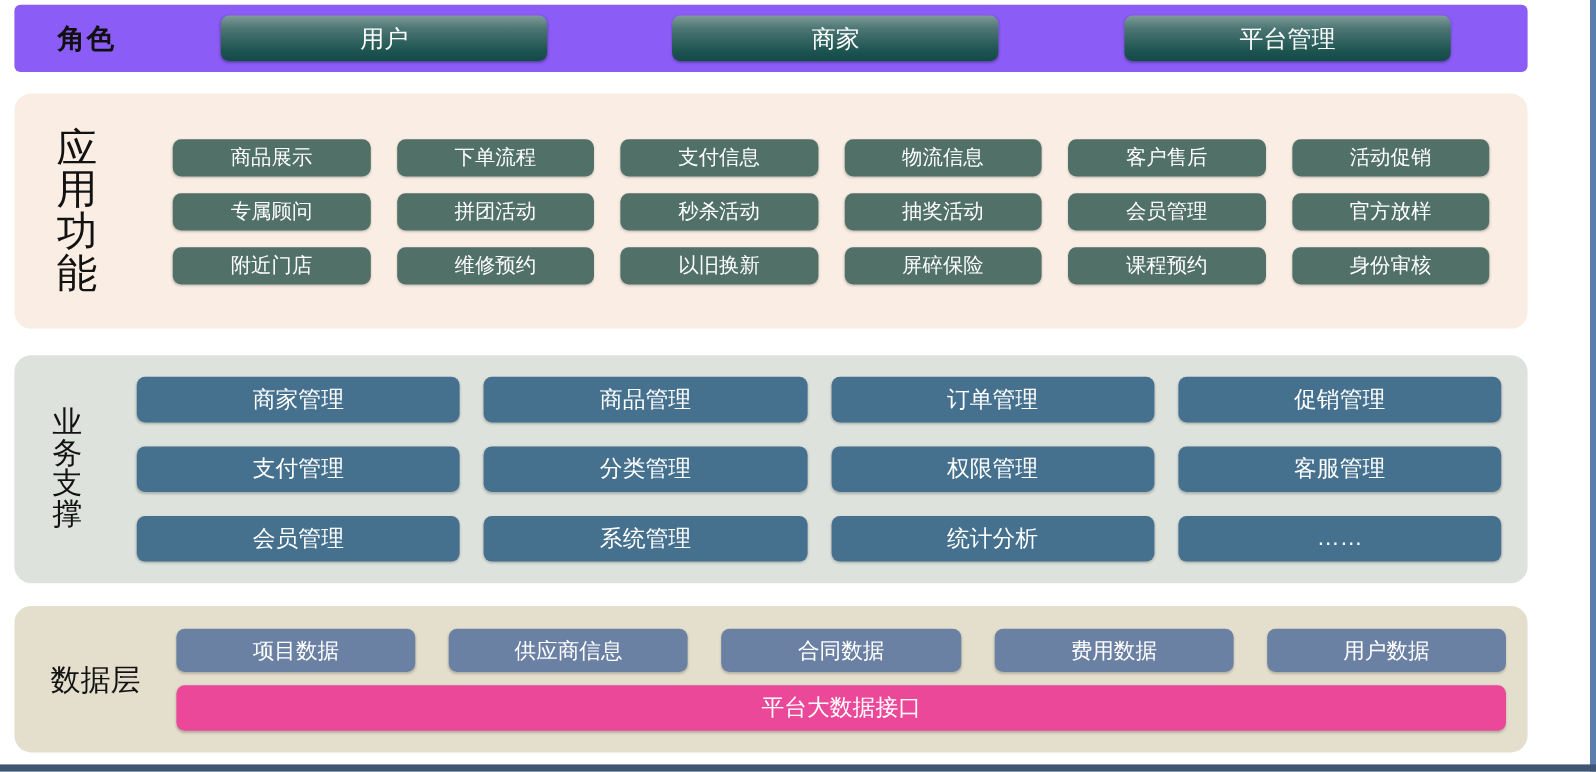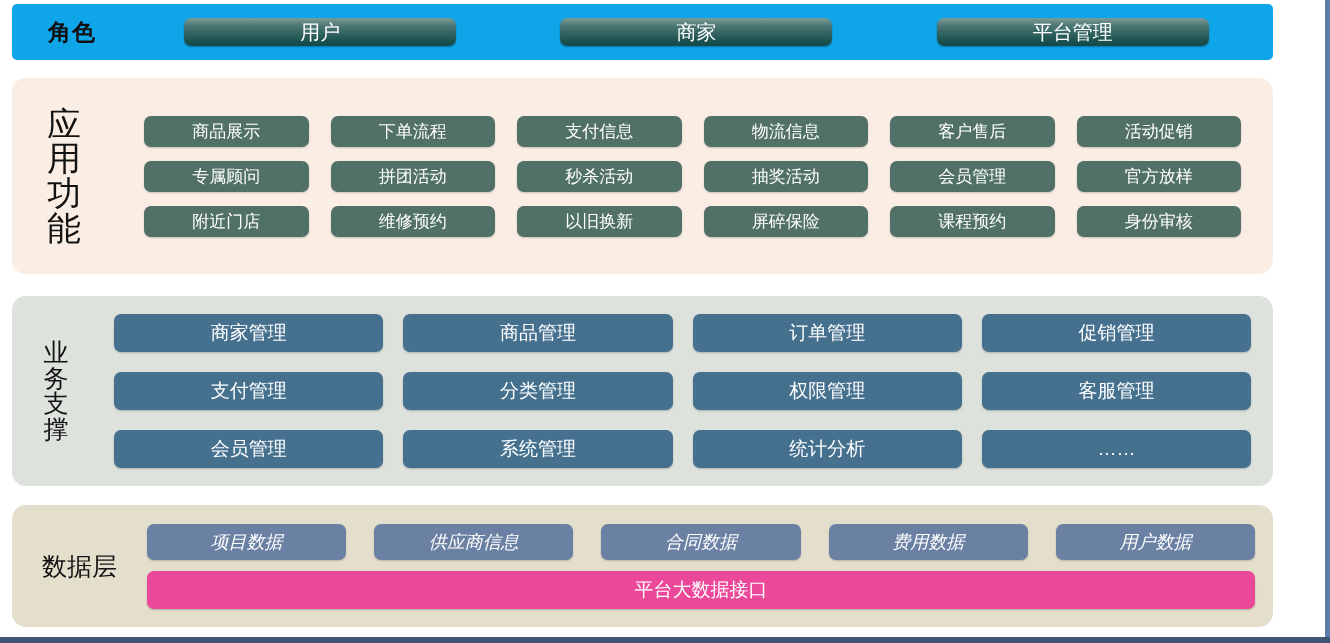--- a/index.html
+++ b/index.html
@@ -36,21 +36,21 @@
     position: absolute;
     box-sizing: border-box;
   }
 
   
   #role-band {
     left: 12px;
     top: 4px;
     width: 1261px;
     height: 56px;
-    background: #0ea5e9;
+    background: #8b5cf6;
     border-radius: 5px;
     display: flex;
     align-items: center;
   }
   #role-label {
     width: 120px;
     flex: 0 0 120px;
     text-align: center;
     font-size: 23px;
     font-weight: bold;
@@ -59,21 +59,21 @@
   }
   #role-buttons {
     flex: 1;
     display: flex;
     align-items: center;
     justify-content: space-around;
     padding-right: 12px;
   }
   .role-btn {
     width: 272px;
-    height: 28px;
+    height: 38px;
     border-radius: 7px;
     background: linear-gradient(to bottom, #7d9b99 0%, #4c7674 28%, #1d5450 78%, #13494a 100%);
     color: #ffffff;
     font-size: 20px;
     display: flex;
     align-items: center;
     justify-content: center;
     box-shadow: 0 1px 2px rgba(0,0,0,0.28);
   }
 
@@ -194,21 +194,20 @@
   }
   .data-chip {
     background: #6b81a4;
     border-radius: 7px;
     color: #ffffff;
     font-size: 18px;
     display: flex;
     align-items: center;
     justify-content: center;
     box-shadow: 0 1px 2px rgba(0,0,0,0.20);
-    font-style: italic;
   }
   #bigdata-bar {
     height: 38px;
     background: #ec4899;
     border-radius: 7px;
     color: #ffffff;
     font-size: 19px;
     display: flex;
     align-items: center;
     justify-content: center;

